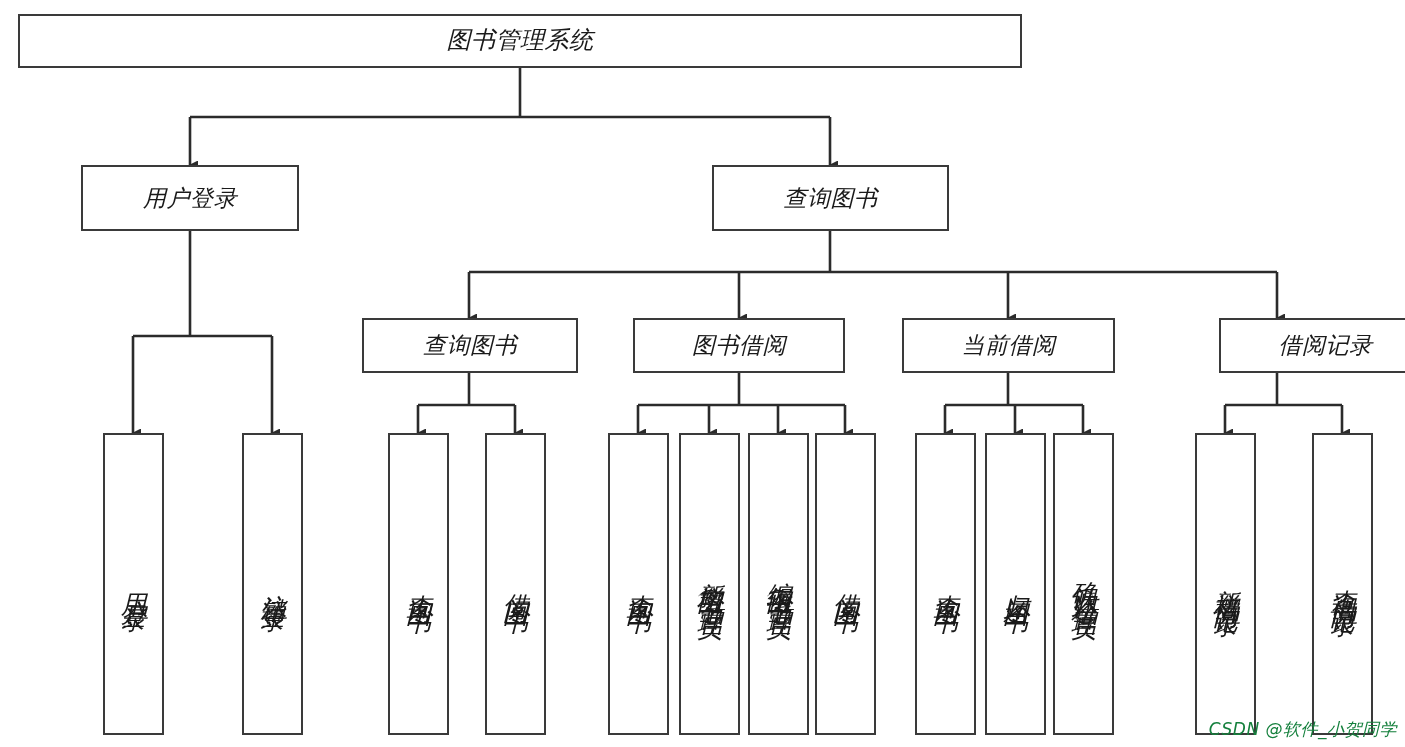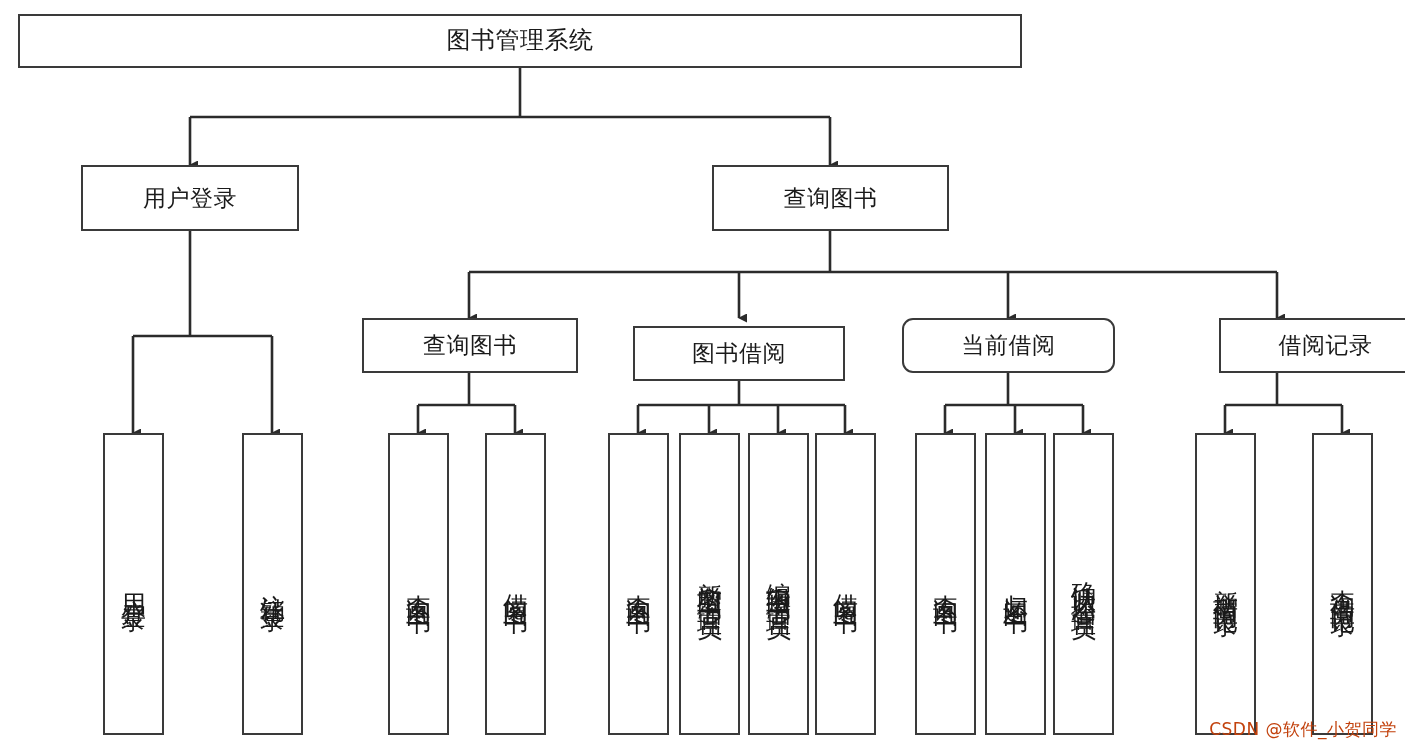--- a/index.html
+++ b/index.html
@@ -10,20 +10,21 @@
   }
   body {
     font-family: "DejaVu Sans", "Liberation Sans", sans-serif;
   }
   #diagram-root {
     position: relative;
     width: 1405px;
     height: 747px;
     background: #ffffff;
     overflow: hidden;
+    font-style: italic;
   }
   #diagram-svg {
     position: absolute;
     left: 0;
     top: 0;
     width: 1405px;
     height: 747px;
   }
   .node {
     position: absolute;
@@ -61,21 +62,21 @@
     letter-spacing: 5px;
     line-height: 1;
     max-height: 100%;
     text-align: center;
   }
   #watermark {
     position: absolute;
     right: 8px;
     bottom: 6px;
     font-size: 17px;
-    color: #c2410c;
+    color: #15803d;
     letter-spacing: 0.5px;
     white-space: nowrap;
     pointer-events: none;
   }
 </style>
 </head>
 <body>
 
 <div id="diagram-root">
 
@@ -139,24 +140,24 @@
   <div class="node horiz" style="left:81px; top:165px; width:218px; height:66px;">
     <span class="node-label">用户登录</span>
   </div>
   <div class="node horiz" style="left:712px; top:165px; width:237px; height:66px;">
     <span class="node-label">查询图书</span>
   </div>
 
   <div class="node horiz" style="left:362px; top:318px; width:216px; height:55px;">
     <span class="node-label">查询图书</span>
   </div>
-  <div class="node horiz" style="left:633px; top:318px; width:212px; height:55px;margin-top:8px;">
+  <div class="node horiz" style="left:633px; top:318px; width:212px; height:55px;">
     <span class="node-label">图书借阅</span>
   </div>
-  <div class="node horiz" style="left:902px; top:318px; width:213px; height:55px;border-radius:11px;">
+  <div class="node horiz" style="left:902px; top:318px; width:213px; height:55px;">
     <span class="node-label">当前借阅</span>
   </div>
   <div class="node horiz" style="left:1171px; top:318px; width:213px; height:55px;margin-left:48px;">
     <span class="node-label">借阅记录</span>
   </div>
 
   <div class="node vert" style="left:103px; top:433px; width:61px; height:302px;">
     <span class="node-label">用户登录</span>
   </div>
   <div class="node vert" style="left:242px; top:433px; width:61px; height:302px;">

